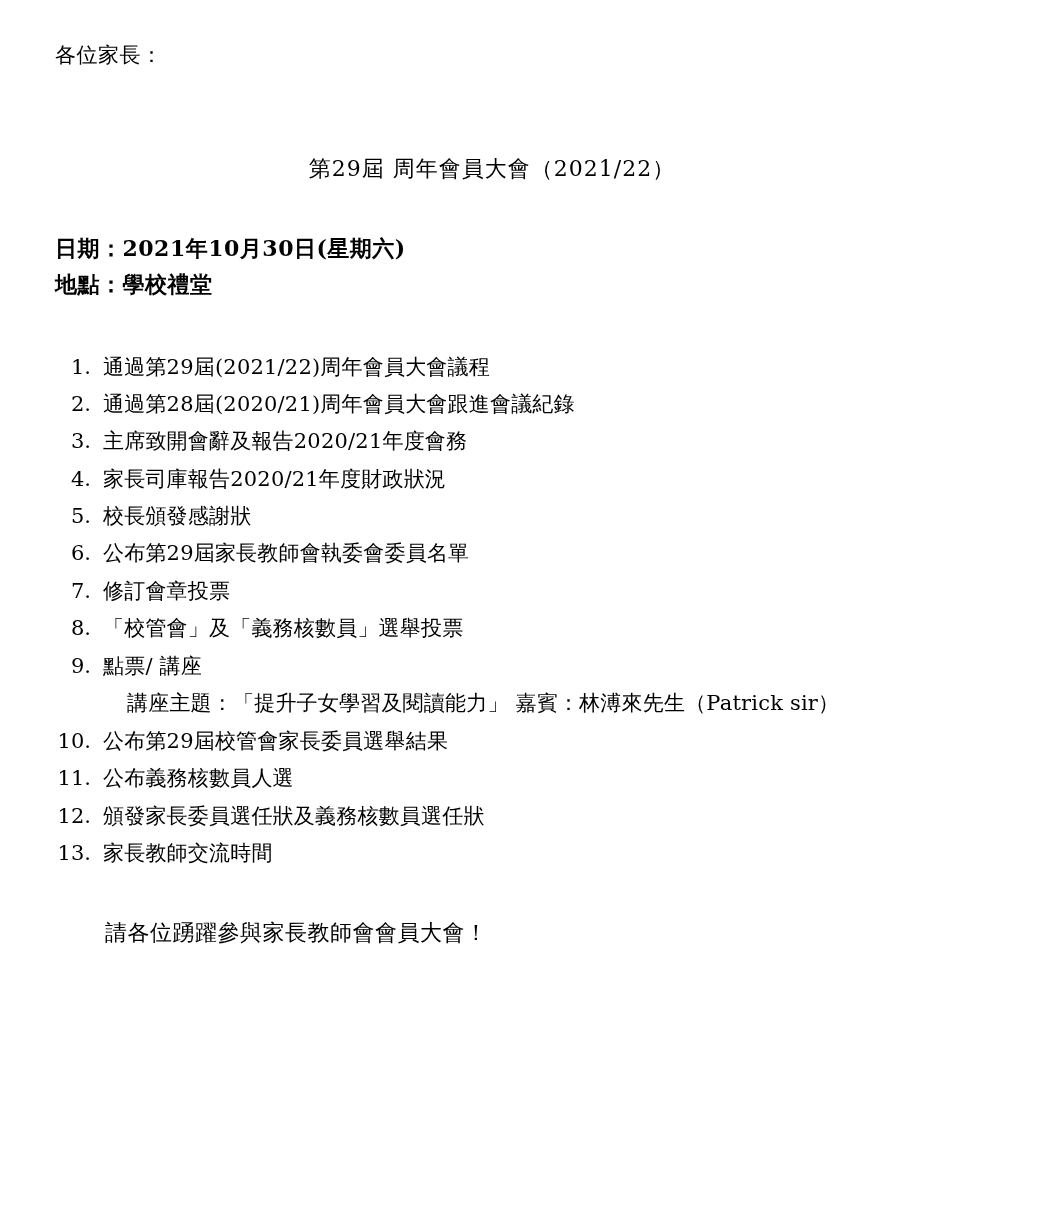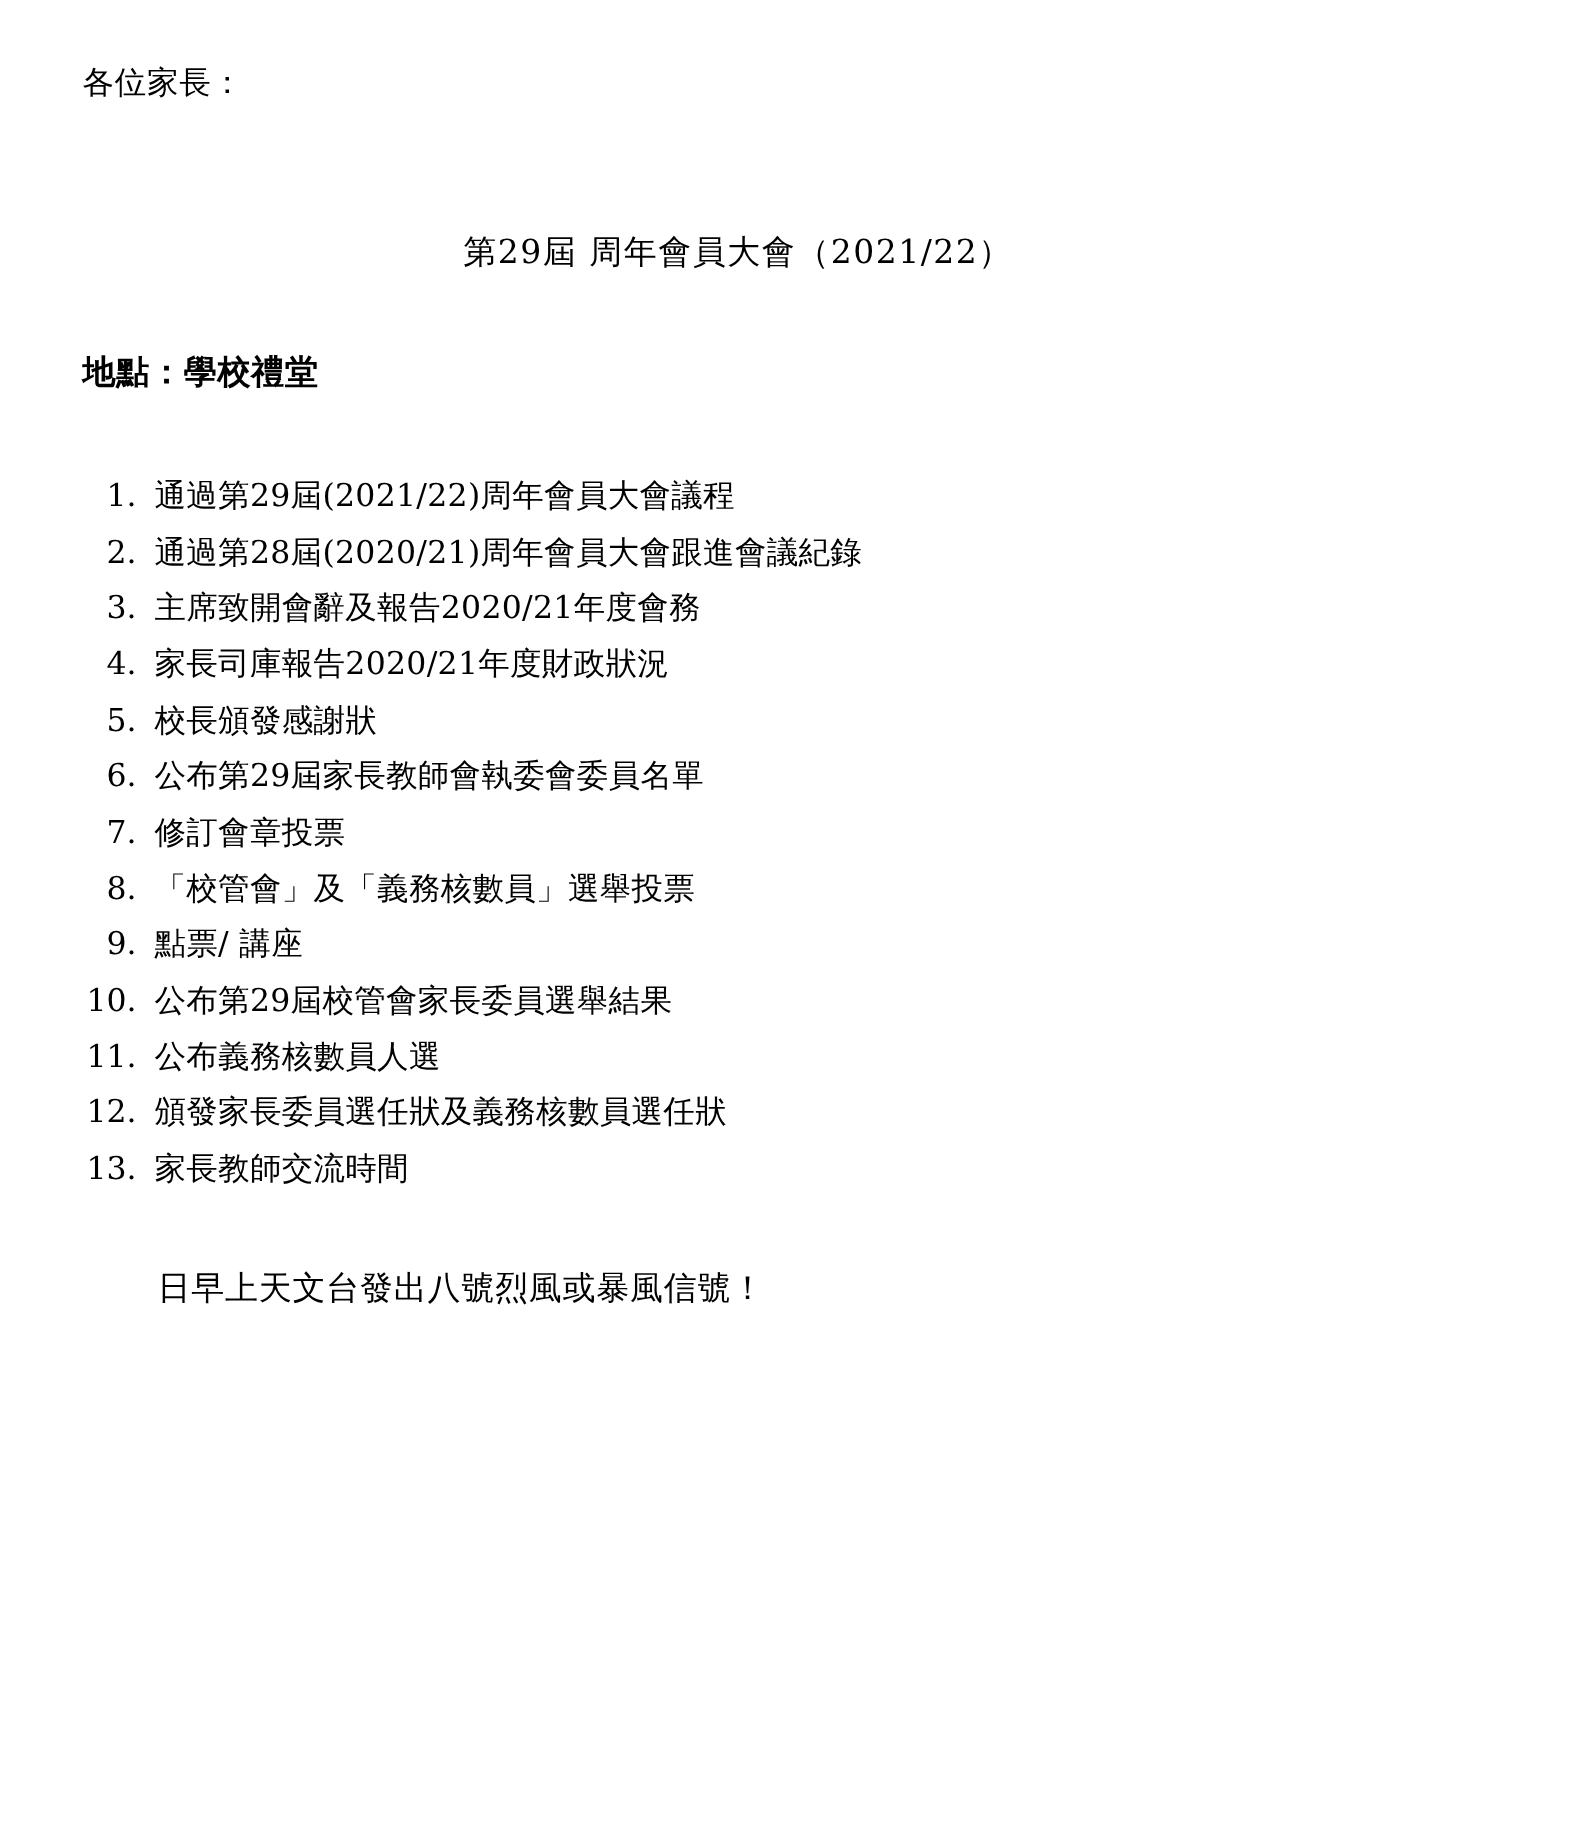--- a/index.html
+++ b/index.html
@@ -109,20 +109,21 @@
 <div class="page">
 
   <p class="salutation">各位家長：</p>
 
 
   <div class="heading-block">
     <div class="heading-line">第29屆 周年會員大會（2021/22）</div>
   </div>
 
   <div class="details">
+    <div class="detail-line">日期：2021年10月30日(星期六)</div>
     <div class="detail-line">地點：學校禮堂</div>
   </div>
 
   <ul class="agenda">
     <li>
         <span class="num">1.</span>
         <span class="txt">通過第29屆(2021/22)周年會員大會議程</span>
       </li>
     <li>
         <span class="num">2.</span>
@@ -147,35 +148,35 @@
     <li>
         <span class="num">7.</span>
         <span class="txt">修訂會章投票</span>
       </li>
     <li>
         <span class="num">8.</span>
         <span class="txt">「校管會」及「義務核數員」選舉投票</span>
       </li>
     <li>
         <span class="num">9.</span>
-        <span class="txt"><span>點票/ 講座</span></span>
+        <span class="txt"><span>點票/ 講座</span><span class="sub">講座主題：「提升子女學習及閱讀能力」 嘉賓：林溥來先生（Patrick sir）</span></span>
       </li>
     <li>
         <span class="num">10.</span>
         <span class="txt">公布第29屆校管會家長委員選舉結果</span>
       </li>
     <li>
         <span class="num">11.</span>
         <span class="txt">公布義務核數員人選</span>
       </li>
     <li>
         <span class="num">12.</span>
         <span class="txt">頒發家長委員選任狀及義務核數員選任狀</span>
       </li>
     <li>
         <span class="num">13.</span>
         <span class="txt">家長教師交流時間</span>
       </li>
   </ul>
 
-  <div class="closing">日早上天文台發出八號烈風或暴風信號！</div>
+  <div class="closing">請各位踴躍參與家長教師會會員大會！</div>
 
 </div>
 
 </body></html>

